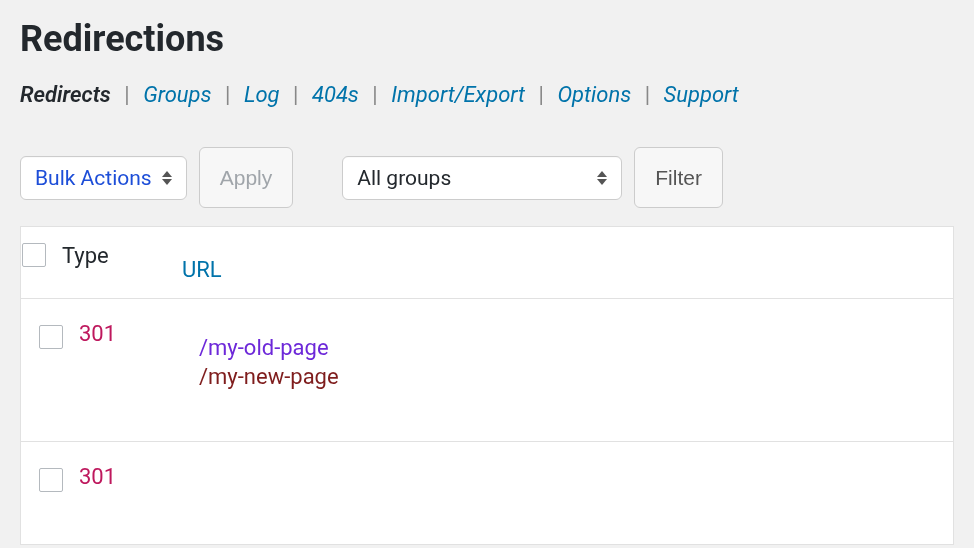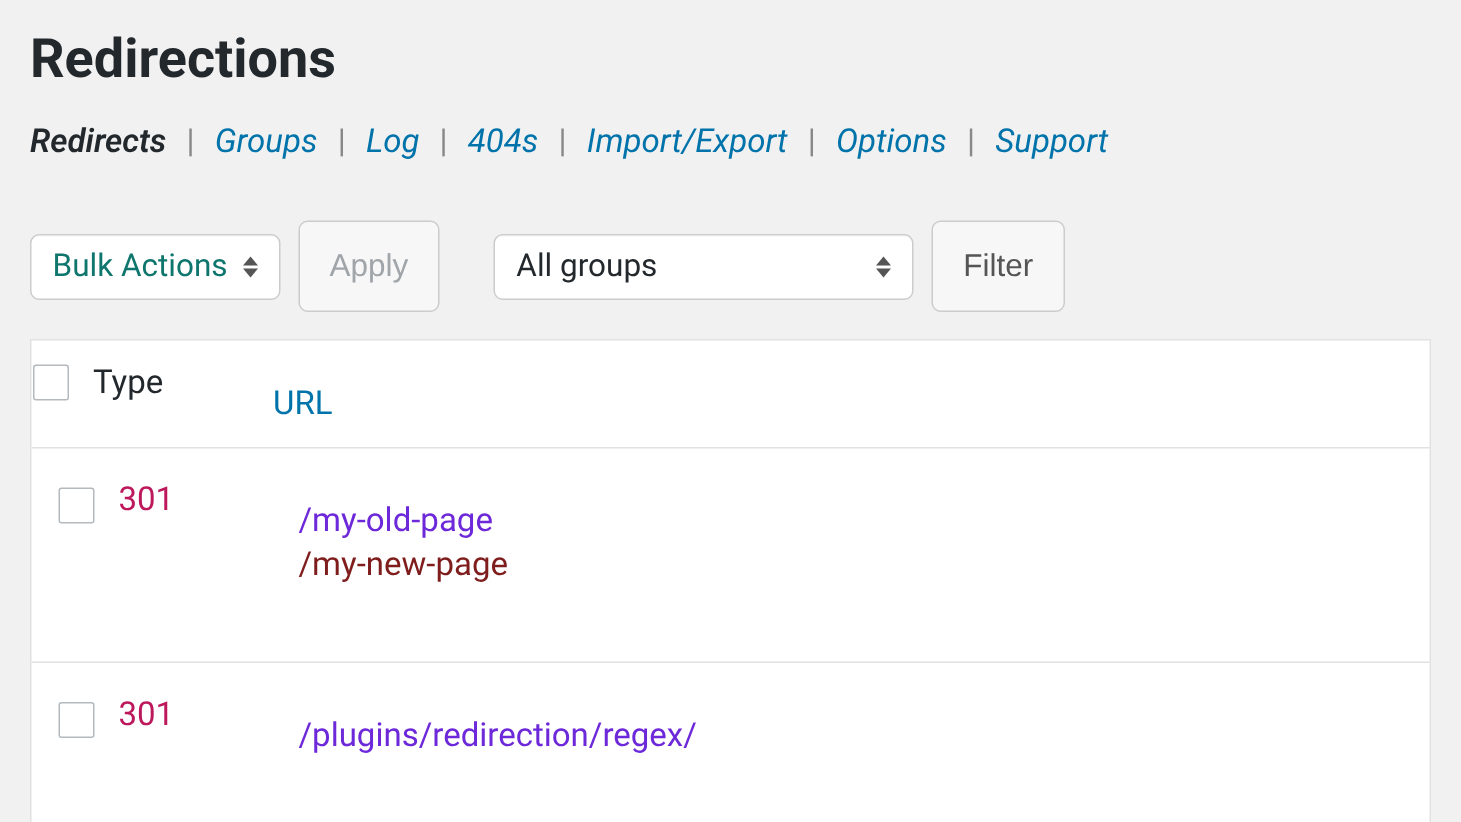--- a/index.html
+++ b/index.html
@@ -43,28 +43,28 @@
     .select-control {
       display: inline-flex;
       align-items: center;
       justify-content: space-between;
       height: 44px;
       padding: 0 14px;
       background: #fff;
       border: 1px solid #ccc;
       border-radius: 6px;
       font-size: 21px;
-      color: #0f766e;
+      color: #1d4ed8;
       cursor: pointer;
       box-shadow: inset 0 1px 0 rgba(0,0,0,0.02);
     }
     .select-control.wide {
       color: #23282d;
       min-width: 280px;
-      margin-left: 24px;
+      margin-left: 37px;
     }
     .sort-icon {
       display: inline-flex;
       flex-direction: column;
       margin-left: 10px;
       line-height: 0;
     }
     .sort-icon .tri-up, .sort-icon .tri-down {
       width: 0; height: 0;
       border-left: 5px solid transparent;
@@ -198,18 +198,14 @@
       <div class="url-source">/my-old-page</div>
       <div class="url-target">/my-new-page</div>
     </div>
   </div>
 
   <div class="row data-row">
     <div class="col-check">
       <div class="checkbox"></div>
     </div>
     <div class="col-type">301</div>
-    <div class="col-url">
-      <div class="url-source">/plugins/redirection/regex/</div>
-      <div class="url-target"></div>
-    </div>
   </div>
 </div>
 
 </body></html>

